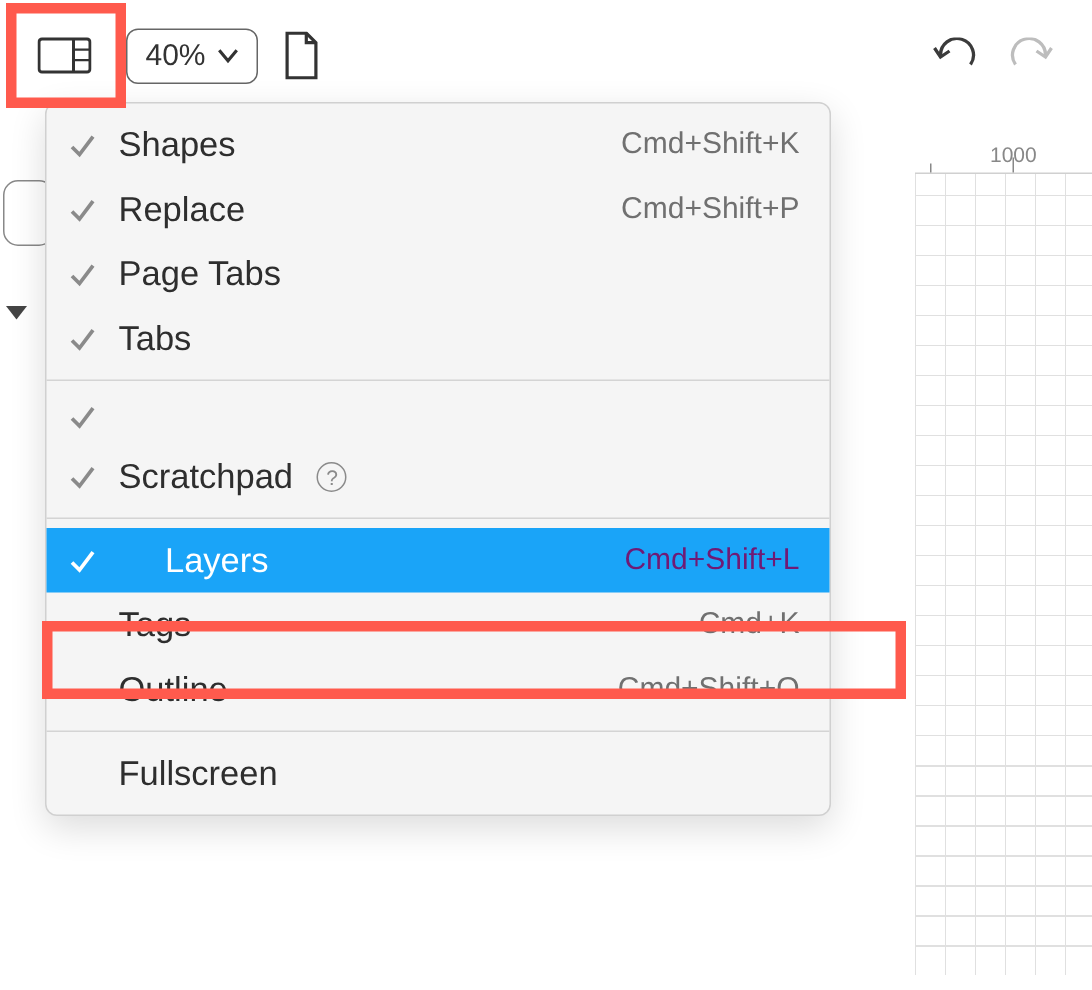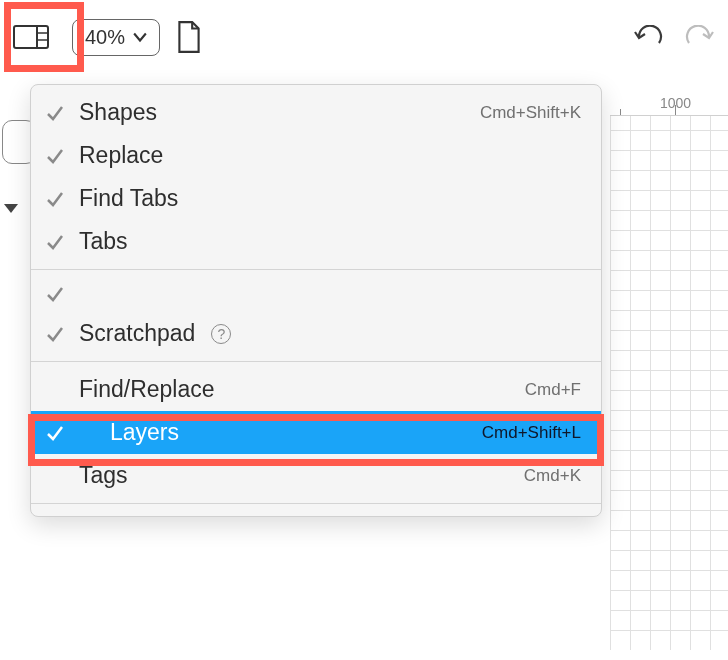--- a/index.html
+++ b/index.html
@@ -10,21 +10,21 @@
       width: 728px;
       height: 660px;
       overflow: hidden;
       position: relative;
       color: #3b3b3b;
     }
     .toolbar {
       display: flex;
       align-items: center;
       gap: 12px;
-      padding: 10px 8px;
+      padding: 10px 20px;
       height: 74px;
     }
     .highlight-box {
       position: absolute;
       border: 7px solid #ff5a4d;
       pointer-events: none;
     }
     .hlbox1 { left: 4px; top: 2px; width: 80px; height: 70px; }
     .hlbox2 { left: 28px; top: 414px; width: 576px; height: 52px; }
     .panel-toggle {
@@ -105,22 +105,22 @@
       width: 0; height: 0;
       border-left: 7px solid transparent;
       border-right: 7px solid transparent;
       border-top: 9px solid #444;
       margin-left: 2px;
     }
 
     .menu {
       position: absolute;
       left: 30px;
-      top: 84px;
-      width: 572px;
+      top: 68px;
+      width: 524px;
       background: #f5f5f5;
       border: 1px solid #d0d0d0;
       border-radius: 8px;
       box-shadow: 0 8px 24px rgba(0,0,0,0.14);
       padding: 6px 0;
     }
     .menu-item {
       display: flex;
       align-items: center;
       padding: 8px 20px 8px 12px;
@@ -147,22 +147,22 @@
       border: 1.5px solid #8a8a8a; 
       border-radius: 50%; 
       display: inline-flex; 
       align-items: center; 
       justify-content: center; 
       font-size: 14px; 
       color: #8a8a8a;
       margin-left: 4px;
     }
     .menu-item .gap { flex: 1; }
-    .menu-item .shortcut { color: #707070; font-size: 17px; }
-    .menu-item.selected .shortcut { color: #0f172a; }
+    .menu-item .shortcut { color: #707070; font-size: 20px; }
+    .menu-item.selected .shortcut { color: #701a75; }
     .menu-sep {
       height: 1px;
       background: #d4d4d4;
       margin: 6px 0;
     }
   </style>
 </head>
 <body>
 
 <div class="toolbar">
@@ -225,28 +225,29 @@
       <span class="shortcut">Cmd+Shift+K</span>
     </div>
     <div class="menu-item">
       <span class="check">
         <svg viewBox="0 0 20 20">
           <path d="M3 11 L8 16 L17 4" fill="none" stroke="currentColor" stroke-width="2.5"></path>
         </svg>
       </span>
       <span class="label">Replace</span>
       <span class="gap"></span>
-    </div>
-    <div class="menu-item">
-      <span class="check">
-        <svg viewBox="0 0 20 20">
-          <path d="M3 11 L8 16 L17 4" fill="none" stroke="currentColor" stroke-width="2.5"></path>
-        </svg>
-      </span>
-      <span class="label">Find Tabs</span>
+      <span class="shortcut">Cmd+Shift+P</span>
+    </div>
+    <div class="menu-item">
+      <span class="check">
+        <svg viewBox="0 0 20 20">
+          <path d="M3 11 L8 16 L17 4" fill="none" stroke="currentColor" stroke-width="2.5"></path>
+        </svg>
+      </span>
+      <span class="label">Page Tabs</span>
       <span class="gap"></span>
     </div>
     <div class="menu-item">
       <span class="check">
         <svg viewBox="0 0 20 20">
           <path d="M3 11 L8 16 L17 4" fill="none" stroke="currentColor" stroke-width="2.5"></path>
         </svg>
       </span>
       <span class="label">Tabs</span>
       <span class="gap"></span>
@@ -264,39 +265,44 @@
       <span class="check">
         <svg viewBox="0 0 20 20">
           <path d="M3 11 L8 16 L17 4" fill="none" stroke="currentColor" stroke-width="2.5"></path>
         </svg>
       </span>
       <span class="label">Scratchpad</span>
       <span class="help">?</span>
       <span class="gap"></span>
     </div>
     <div class="menu-sep"></div>
-    <div class="menu-item">
-      <span class="check"></span>
-      <span class="label">Find/Replace</span>
-      <span class="gap"></span>
-      <span class="shortcut">Cmd+F</span>
-    </div>
     <div class="menu-item selected">
       <span class="check">
         <svg viewBox="0 0 20 20">
           <path d="M3 11 L8 16 L17 4" fill="none" stroke="currentColor" stroke-width="2.5"></path>
         </svg>
       </span>
       <span class="label">Layers</span>
       <span class="gap"></span>
       <span class="shortcut">Cmd+Shift+L</span>
     </div>
     <div class="menu-item">
       <span class="check"></span>
       <span class="label">Tags</span>
       <span class="gap"></span>
       <span class="shortcut">Cmd+K</span>
     </div>
+    <div class="menu-item">
+      <span class="check"></span>
+      <span class="label">Outline</span>
+      <span class="gap"></span>
+      <span class="shortcut">Cmd+Shift+O</span>
+    </div>
     <div class="menu-sep"></div>
+    <div class="menu-item">
+      <span class="check"></span>
+      <span class="label">Fullscreen</span>
+      <span class="gap"></span>
+    </div>
   </div>
 
 <div class="highlight-box hlbox1"></div>
 <div class="highlight-box hlbox2"></div>
 
 </body></html>

